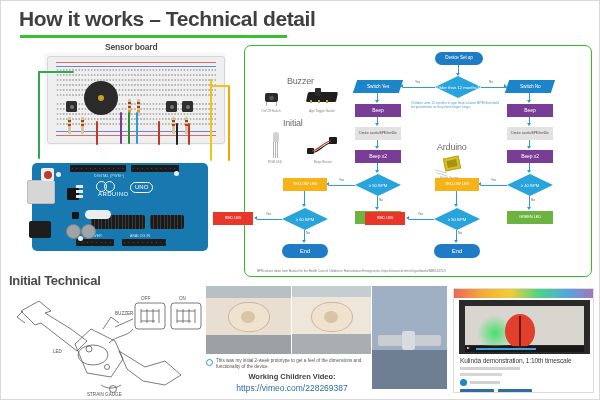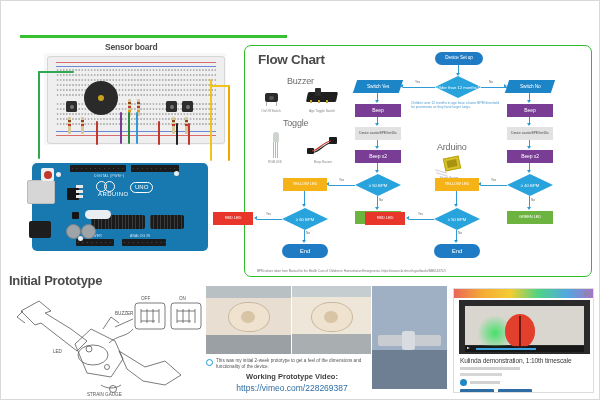--- a/index.html
+++ b/index.html
@@ -146,20 +146,21 @@
   .yt-meta2{position:absolute;left:6px;top:84px;width:42px;height:2.6px;background:#d6d6d6;}
   .yt-av{position:absolute;left:6px;top:90px;width:7px;height:7px;border-radius:50%;background:#1e88c7;}
   .yt-ch{position:absolute;left:16px;top:92px;width:30px;height:2.6px;background:#d2d2d2;}
   .yt-btn{position:absolute;top:100px;height:5px;background:#2d6da3;border-radius:1px;}
 </style>
 </head>
 <body>
 
 <div class="slide">
 
+  <div class="title">How it works – Technical detail</div>
   <div class="title-rule"></div>
 
   <div class="arduino-label">Sensor board</div>
 
   <div class="bb-wrap">
     <div class="bb">
       <div class="rail" style="top:5px"></div>
       <div class="rail blue" style="top:9px"></div>
       <div class="holes" style="top:11px"></div>
       <div class="holes" style="top:16px"></div>
@@ -249,37 +250,36 @@
     <div class="mnt" style="left:24px;top:9px"></div>
     <div class="mnt" style="left:46px;top:73px"></div>
     <div class="mnt" style="left:142px;top:8px"></div>
     <div class="ledrow" style="left:44px;top:22px"></div>
     <div class="ledrow" style="left:44px;top:27px"></div>
     <div class="ledrow" style="left:44px;top:32px"></div>
   </div>
 
   <div class="flow">
 
-    <div class="flow-title">Flow Chart</div>
 
     <div class="sec-h" style="left:42px;top:30px">Buzzer</div>
     <div class="sw-tact" style="left:18px;top:45px">
       <div class="body"></div>
         <div class="leg" style="left:3px"></div>
         <div class="leg" style="left:13px"></div>
     </div>
     <div class="cap-s" style="left:2px;top:63px;width:48px">On/Off Switch</div>
     <div class="sw-slide" style="left:62px;top:42px">
       <div class="base"></div>
         <div class="lever"></div>
         <div class="pins"></div>
     </div>
     <div class="cap-s" style="left:53px;top:63px;width:48px">Age Toggle Switch</div>
 
-    <div class="sec-h" style="left:38px;top:72px">Toggle</div>
+    <div class="sec-h" style="left:38px;top:72px">Initial</div>
     <div class="led-art" style="left:26px;top:86px">
       <div class="cap2"></div>
         <div class="pin" style="left:2px"></div>
         <div class="pin" style="left:4px"></div>
         <div class="pin" style="left:6px"></div>
     </div>
     <div class="cap-s" style="left:8px;top:114px;width:44px">RGB LED</div>
     <div class="buz-art" style="left:62px;top:90px">
       <div class="plug"></div>
         <div class="plug2"></div>
@@ -421,21 +421,21 @@
     <div class="edge" style="left:211px;top:184px;width:1.2px;height:11px"></div>
     <div class="arrow arr-d" style="left:209px;top:194px"></div>
     <div class="elbl" style="left:213px;top:185px">No</div>
     <div class="node n-round" style="left:189px;top:198px;width:46px;height:14px;font-size:6px">End</div>
 
     <div class="note" style="left:166px;top:55px">Children over 12 months in age have a lower BPM threshold for pneumonia as they have larger lungs.</div>
 
     <div class="cite">BPM values taken from Manual for the Health Care of Children in Humanitarian Emergencies. https://www.ncbi.nlm.nih.gov/books/NBK143752/</div>
   </div>
 
-  <div class="proto-title">Initial Prototype</div>
+  <div class="proto-title">Initial Technical</div>
 
   <div class="sketch">
     <svg width="190" height="108" viewBox="0 0 190 108">
       <g stroke="#5b5b5b" fill="none" stroke-width=".8" stroke-linejoin="round">
         <path d="M6 22 L24 12 L36 22 L30 24 L56 40 L72 52 L62 62 L44 48 L26 34 L20 36 Z"></path>
         <path d="M60 55 L76 40 L100 52 L108 70 L96 88 L72 84 Z"></path>
         <ellipse cx="78" cy="66" rx="15" ry="10"></ellipse>
         <path d="M104 62 L130 78 L150 72 L166 86 L150 96 L128 92 L112 80 Z"></path>
         <path d="M88 40 L96 28 L104 34"></path>
         <path d="M94 54 C102 46, 112 48, 118 40"></path>
@@ -471,21 +471,21 @@
   <div class="photo ph3">
     <div style="position:absolute;left:0;top:0;right:0;height:62%;background:#9fb0c4;"></div>
     <div style="position:absolute;left:0;bottom:0;right:0;height:38%;background:#6f7f93;"></div>
     <div style="position:absolute;left:8%;top:48%;right:8%;height:10%;background:#c9ccd1;border-radius:2px;"></div>
     <div style="position:absolute;left:40%;top:44%;width:17%;height:18%;background:#d8dce0;border-radius:3px;"></div>
   </div>
 
   <div class="captionblk">
     <div class="cap-bullet"></div>
     <div class="cap-txt">This was my initial 2-week prototype to get a feel of the dimensions and functionality of the device.</div>
-    <div class="cap-b">Working Prototype Video:</div>
+    <div class="cap-b">Working Children Video:</div>
     <div class="cap-u">https://vimeo.com/228269387</div>
   </div>
 
   <div class="yt">
     <div class="yt-bar"></div>
     <div class="yt-search"></div>
     <div class="yt-video">
       <div class="yt-scene">
         <div class="yt-leaf"></div>
         <div class="yt-bug"></div>

